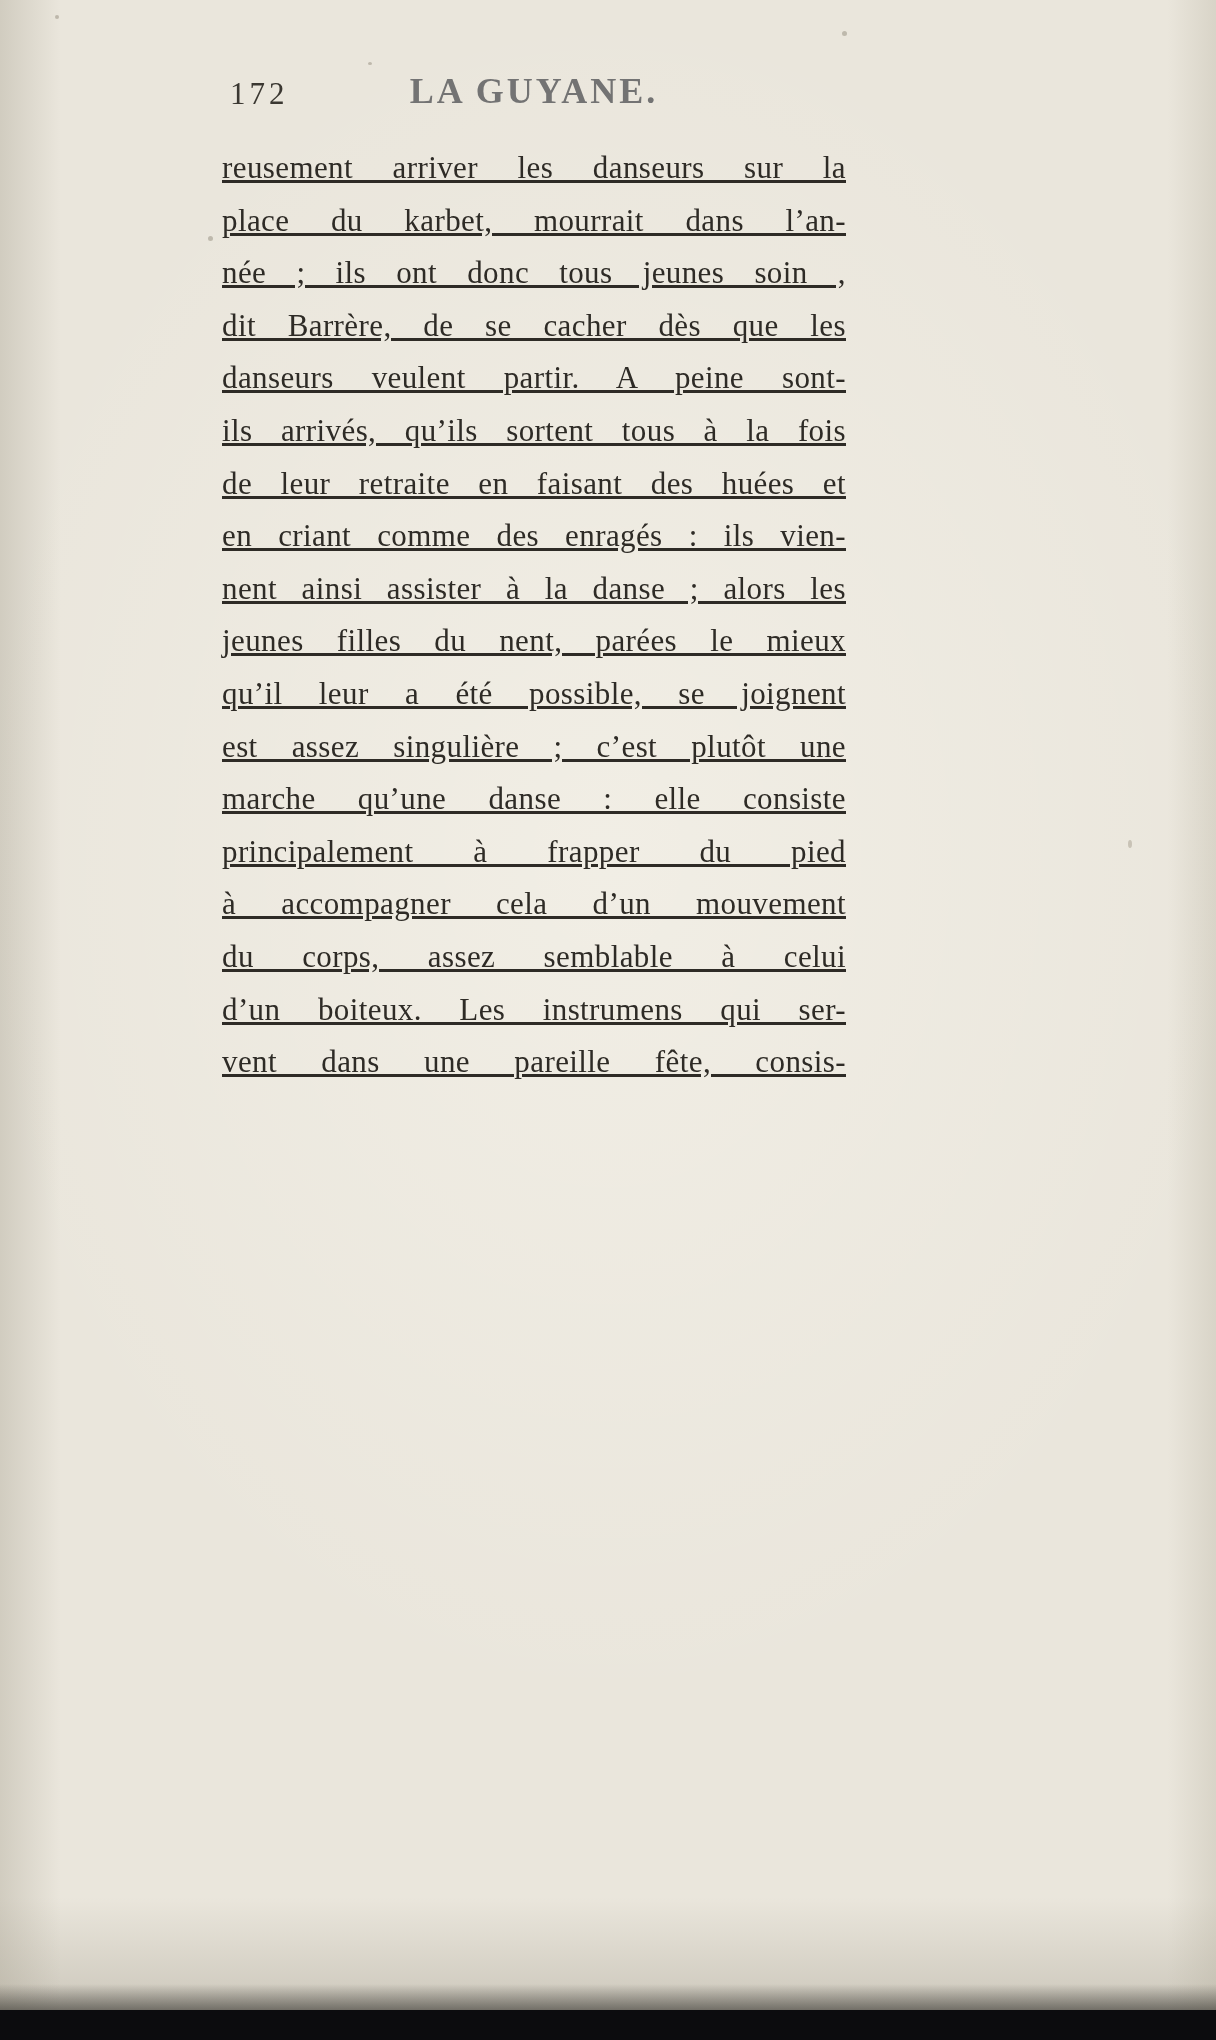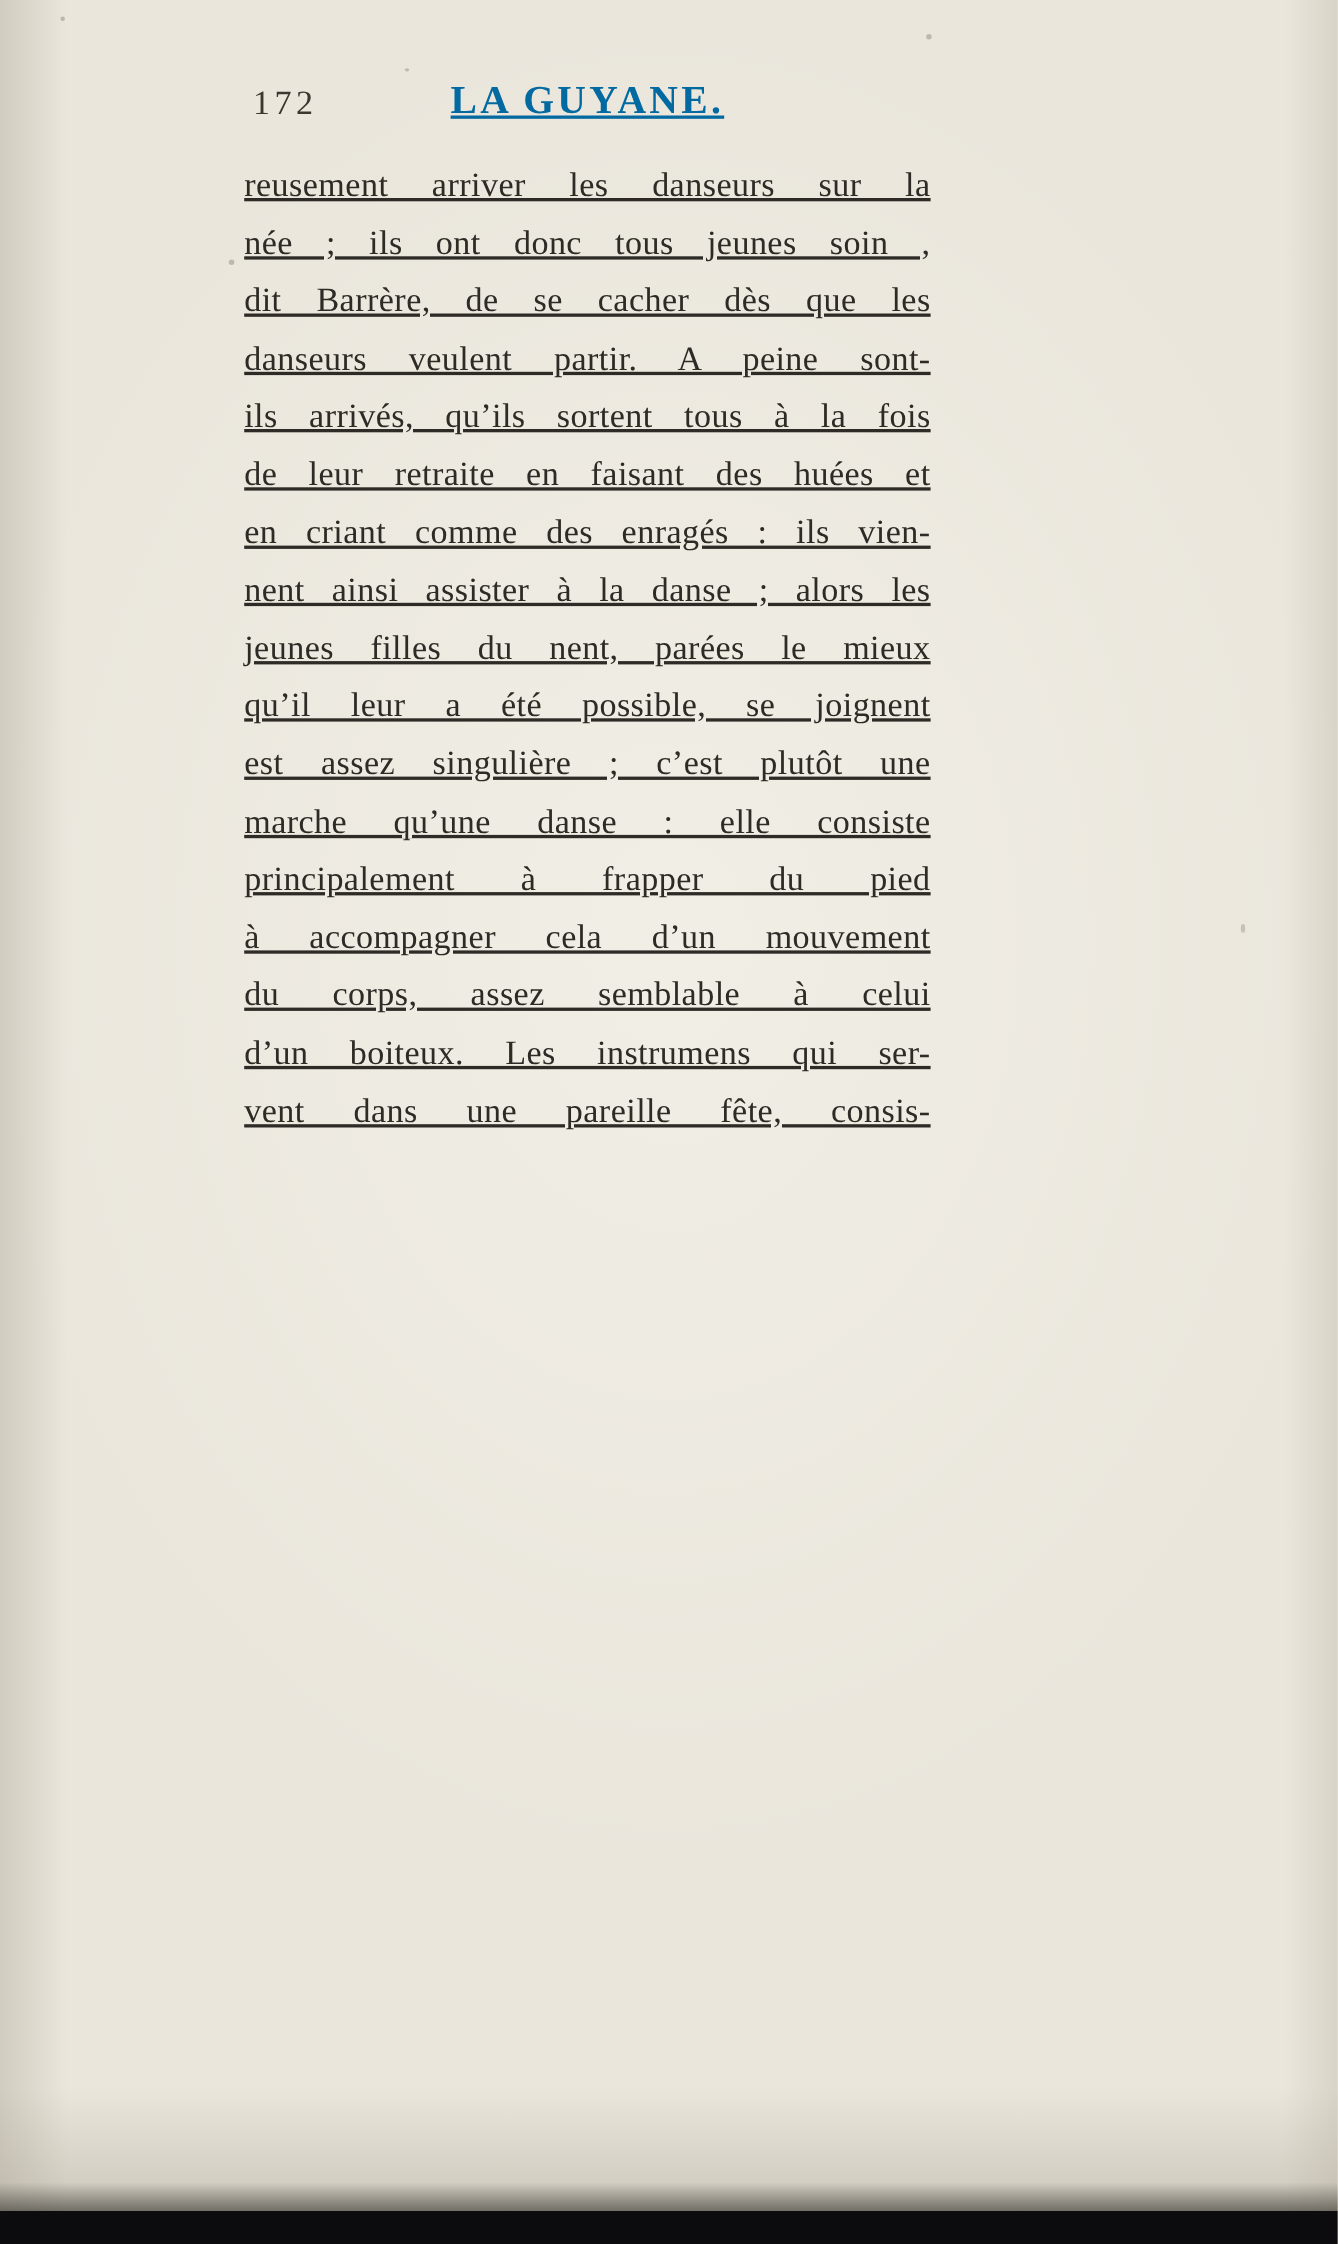--- a/index.html
+++ b/index.html
@@ -51,22 +51,21 @@
   }
   .running-header {
     position: absolute;
     left: 222px;
     top: 70px;
     width: 624px;
     text-align: center;
     font-size: 36px;
     font-weight: bold;
     letter-spacing: 3px;
-    color: #0369a1;
-    text-decoration: underline;
+    color: #737373;
   }
   .text-block {
     position: absolute;
     left: 222px;
     top: 142px;
     width: 624px;
     color: #2e2b26;
     font-size: 31px;
   }
   .line {
@@ -101,20 +100,21 @@
 <div class="speck s3"></div>
 <div class="speck s4"></div>
 <div class="speck s5"></div>
 
 <div class="folio">172</div>
 
 <div class="running-header">LA GUYANE.</div>
 
 <div class="text-block">
   <div class="line">reusement arriver les danseurs sur la</div>
+  <div class="line">place du karbet, mourrait dans l’an-</div>
   <div class="line">née ; ils ont donc tous jeunes soin ,</div>
   <div class="line">dit Barrère, de se cacher dès que les</div>
   <div class="line">danseurs veulent partir. A peine sont-</div>
   <div class="line">ils arrivés, qu’ils sortent tous à la fois</div>
   <div class="line">de leur retraite en faisant des huées et</div>
   <div class="line">en criant comme des enragés : ils vien-</div>
   <div class="line">nent ainsi assister à la danse ; alors les</div>
   <div class="line">jeunes filles du nent, parées le mieux</div>
   <div class="line">qu’il leur a été possible, se joignent</div>
   <div class="line">est assez singulière ; c’est plutôt une</div>

